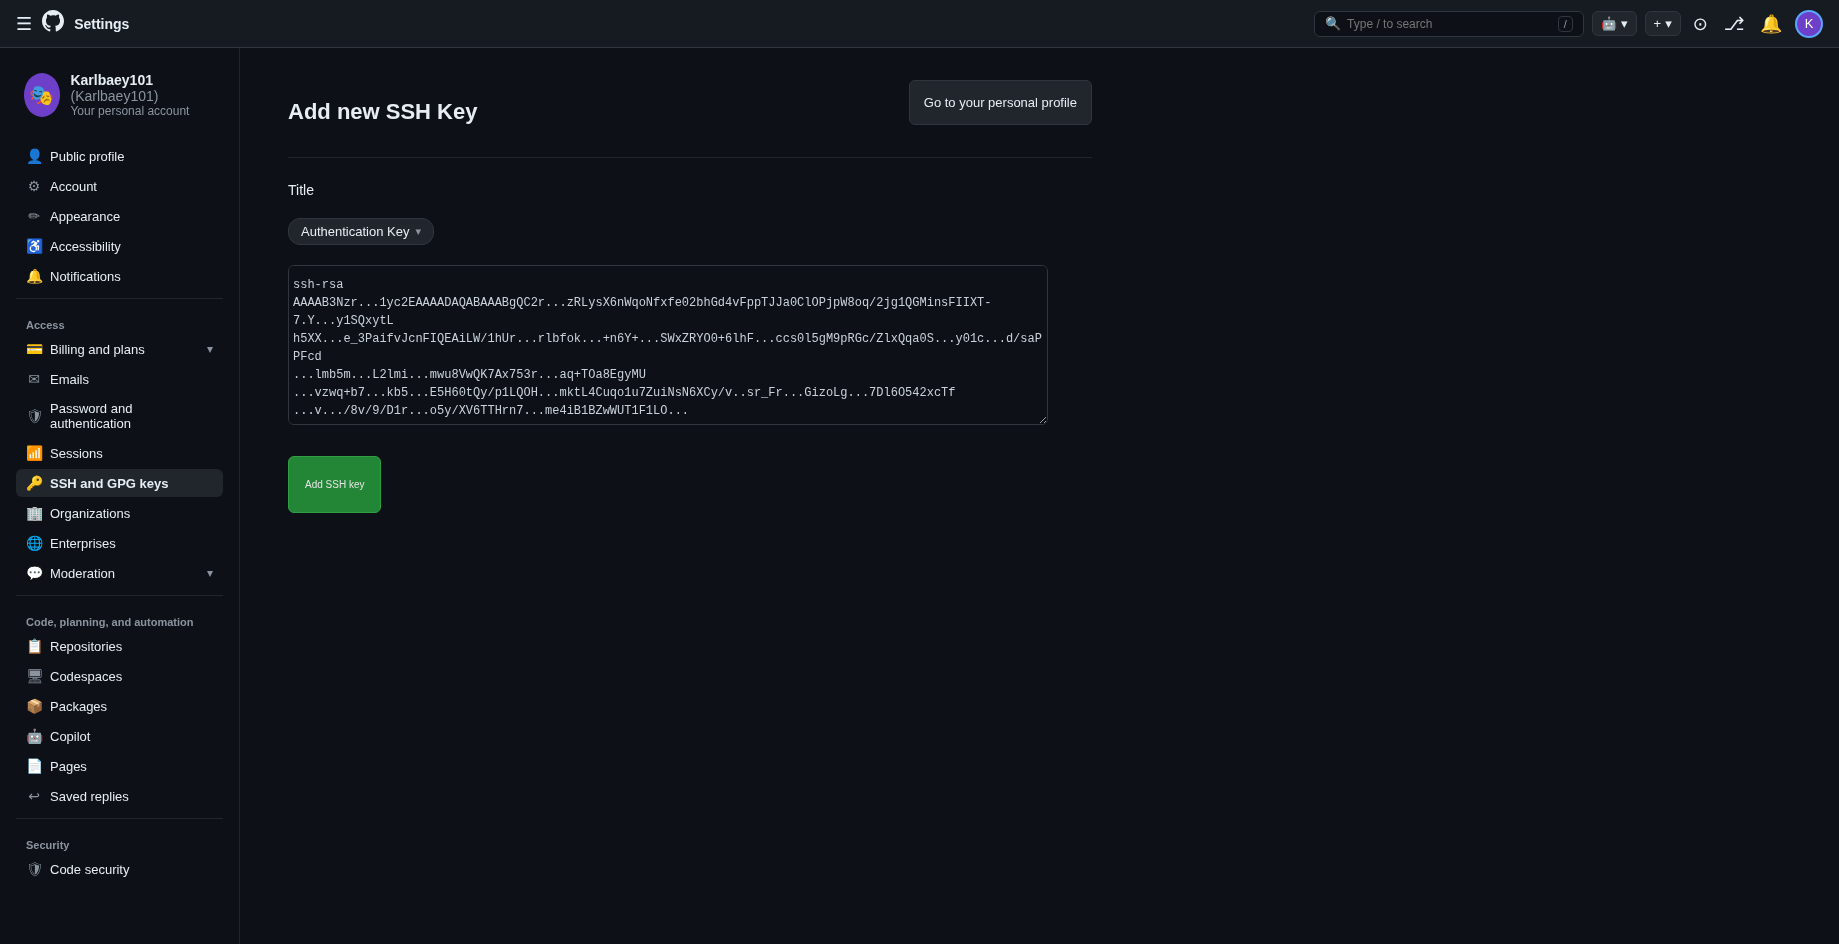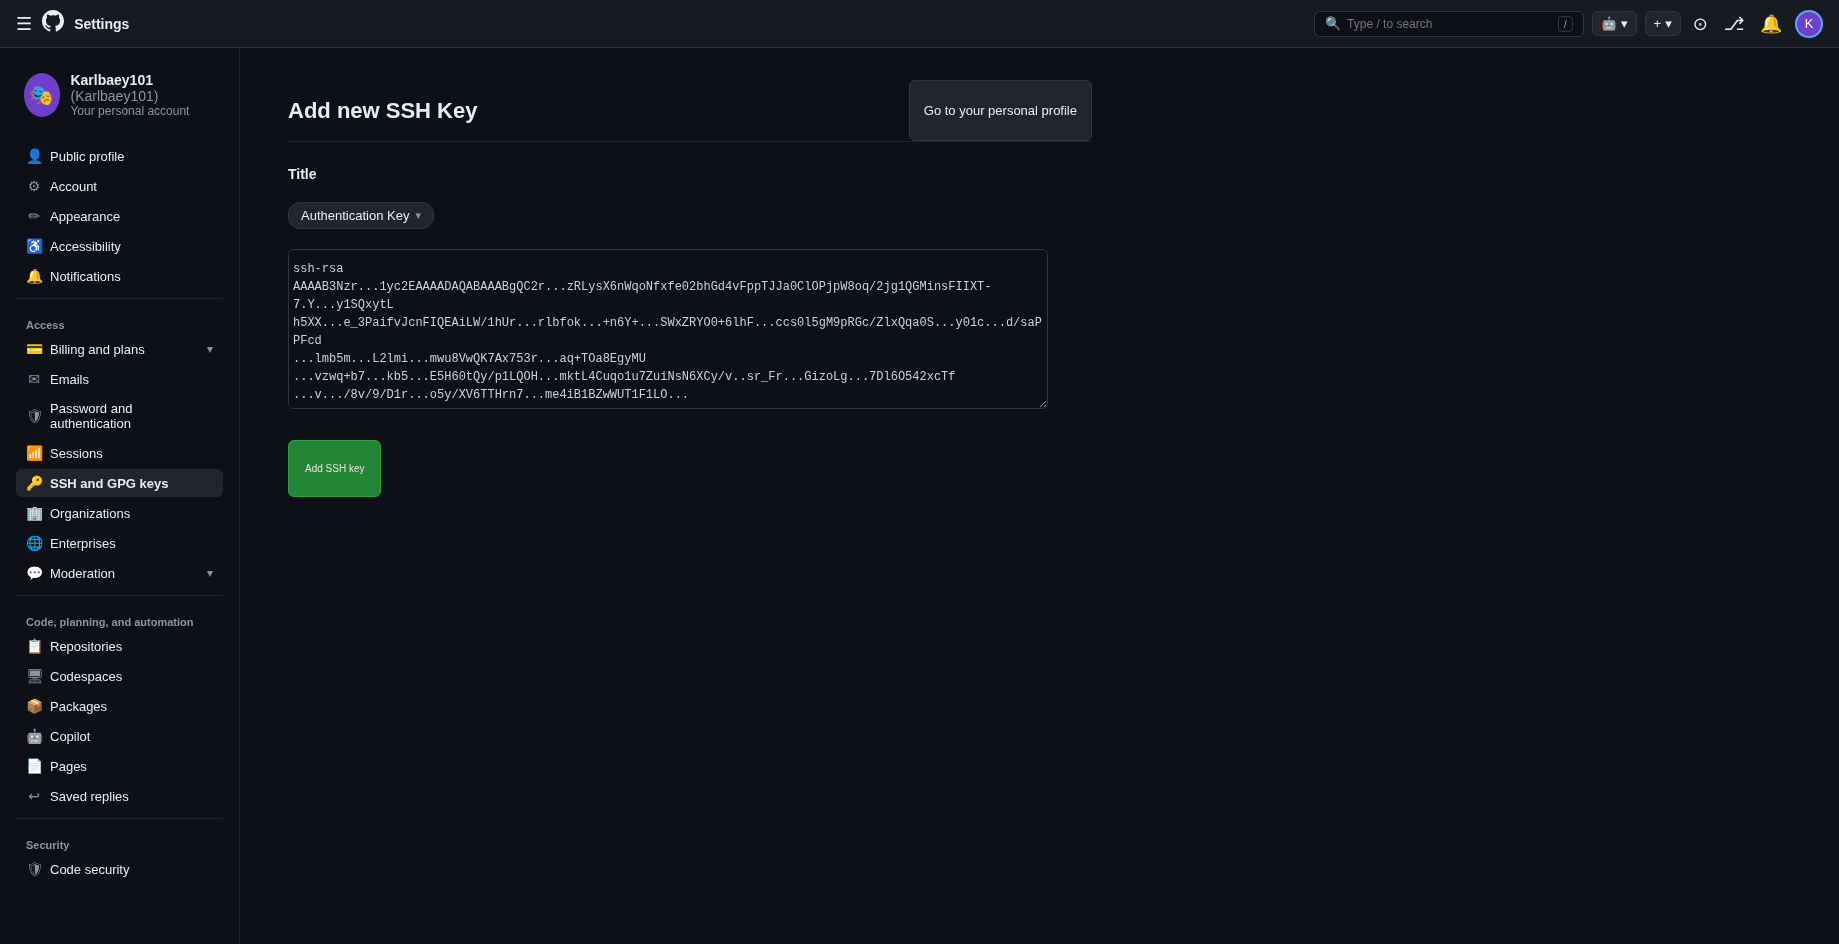--- a/index.html
+++ b/index.html
@@ -167,48 +167,49 @@
     
     .main-content {
       flex: 1;
       padding: 32px 48px;
       max-width: 900px;
     }
 
     .page-header {
       display: flex;
       justify-content: space-between;
-      align-items: center;
+      align-items: flex-end;
+      margin-bottom: 32px;
     }
     .page-title {
       font-size: 22px;
       font-weight: 600;
       color: #e6edf3;
     }
     .profile-btn {
       background: #21262d;
       border: 1px solid #30363d;
       border-radius: 6px;
       color: #e6edf3;
-      padding: 22px 14px;
+      padding: 14px 14px;
       cursor: pointer;
       font-size: 13px;
     }
 
     .divider-line {
       border: none;
       border-top: 1px solid #21262d;
       margin-bottom: 24px;
     }
 
     
     .form-group { margin-bottom: 20px; }
     .form-label {
       display: block;
-      font-weight: 700;
+      font-weight: 400;
       font-size: 14px;
       margin-bottom: 8px;
       color: #e6edf3;
     }
     .form-input {
       width: 100%;
       max-width: 360px;
       background: #0d1117;
       border: 1px solid #30363d;
       border-radius: 6px;

